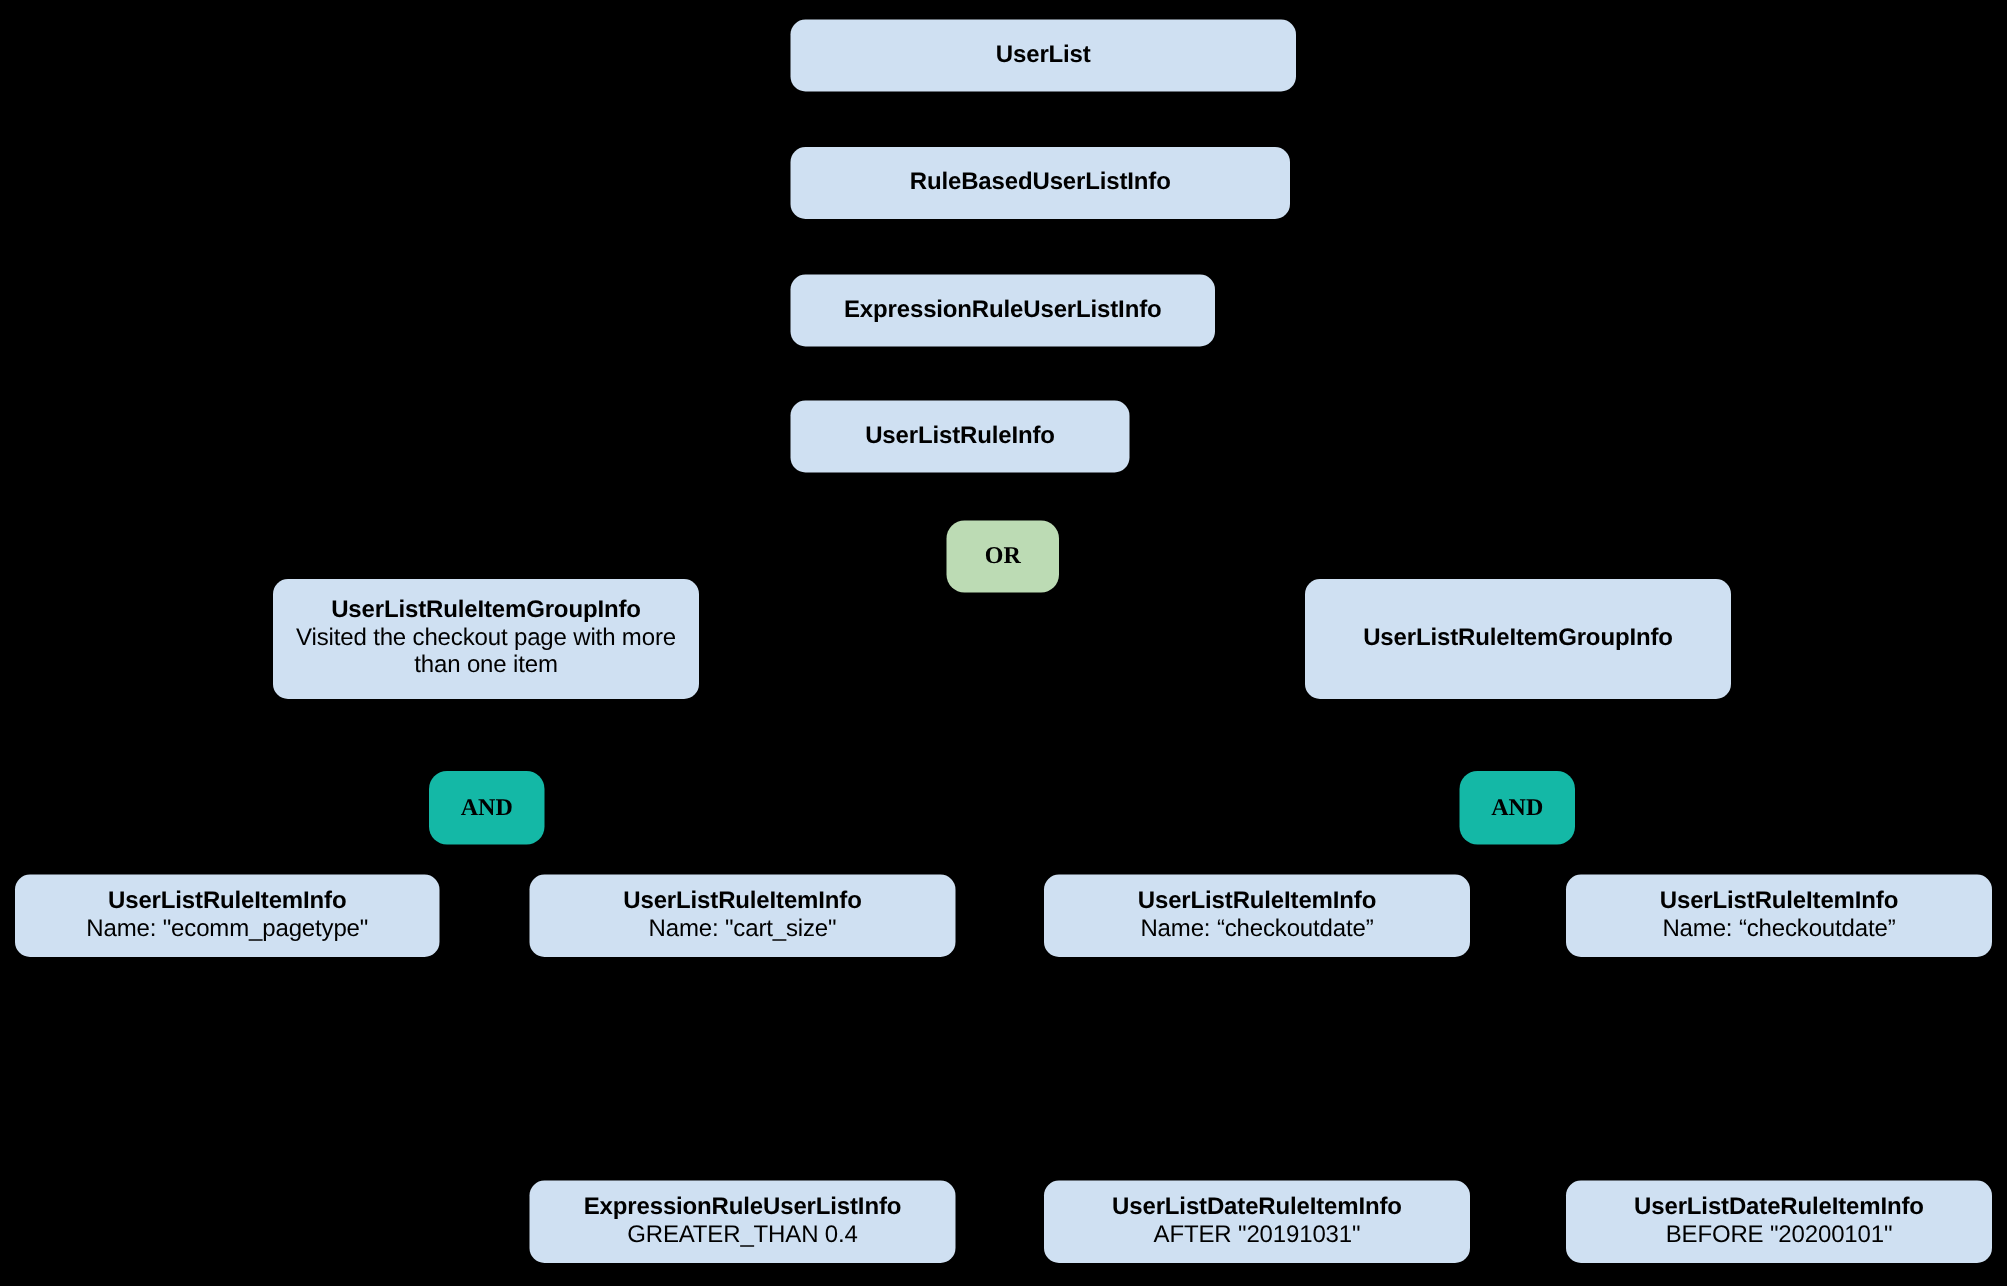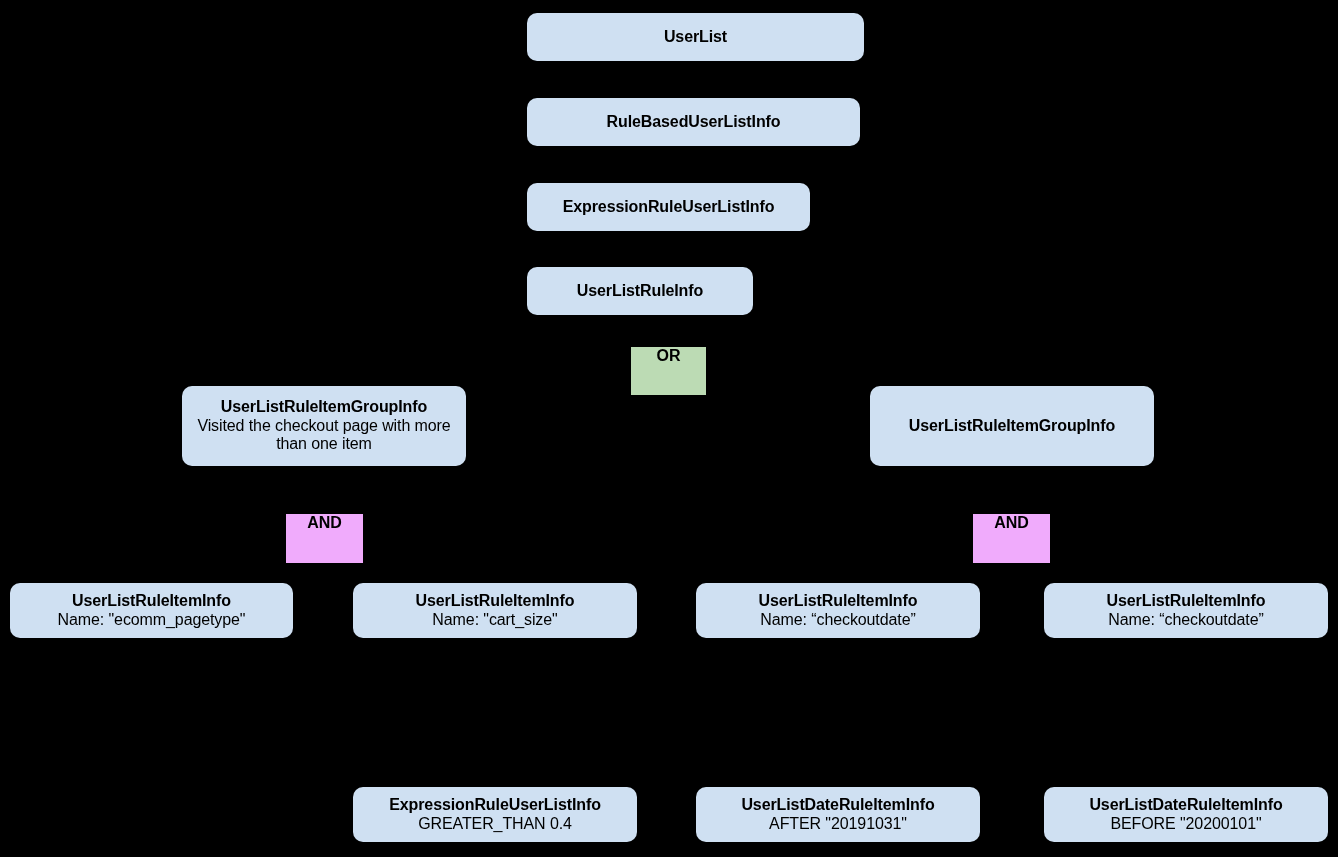--- a/index.html
+++ b/index.html
@@ -44,28 +44,30 @@
   }
   .node .sub {
     font-size: 16px;
     letter-spacing: -0.1px;
   }
   .node.wrap .sub { white-space: normal; }
   .op {
     position: absolute;
     box-sizing: border-box;
     display: flex;
+    align-items: center;
     justify-content: center;
-    border-radius: 0;
+    border-radius: 12px;
     font-weight: bold;
     font-size: 16px;
     color: #000000;
+    font-family: Liberation Serif, serif;
   }
   .op.or { background: #bcdbb4; }
-  .op.and { background: #f0abfc; }
+  .op.and { background: #14b8a6; }
 </style>
 </head>
 <body>
 
 <div id="canvas">
 
   <svg class="edges" viewBox="0 0 1338 857" width="1338" height="857">
     <g stroke="#000000" stroke-width="2" fill="none">
       <path d="M668,61 L668,98"></path>
       <path d="M668,146 L668,183"></path>

